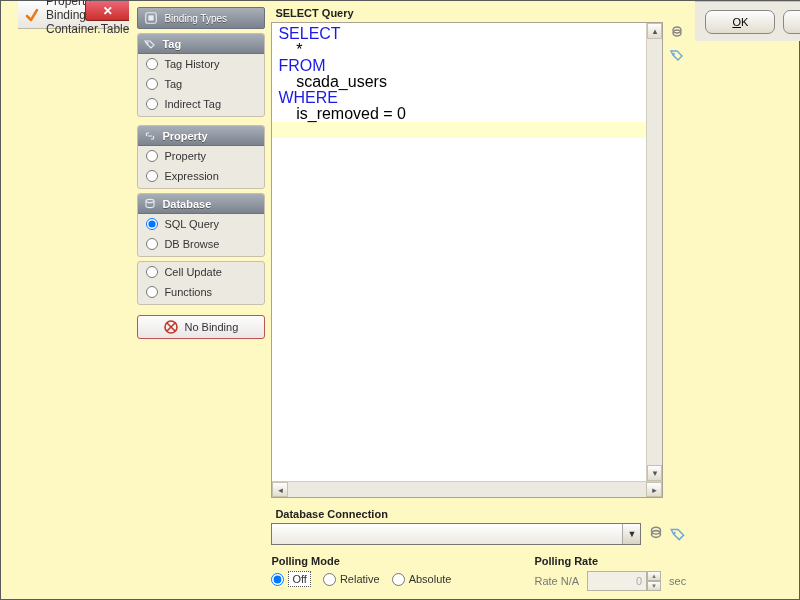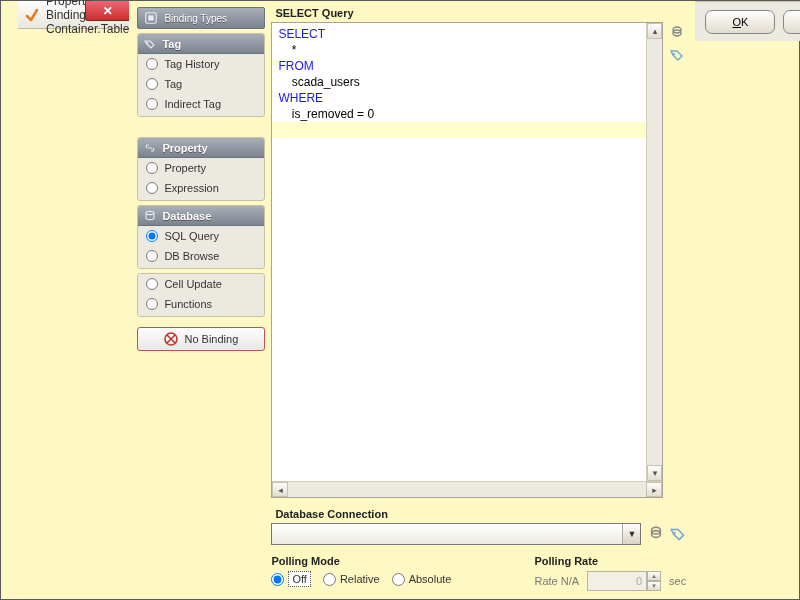--- a/index.html
+++ b/index.html
@@ -21,21 +21,21 @@
   .group .hdr .gh-icon { width:12px; height:12px; display:flex; align-items:center; justify-content:center;}
   .group .hdr .gh-icon svg { width:12px; height:12px; fill:#e9ecef;}
   .radio-row { display:flex; align-items:center; gap:6px; padding:4px 8px; font-size:11px; color:#333;}
   .radio-row input { margin:0; width:12px; height:12px;}
   .no-binding { margin-top:6px; height:24px; border:1px solid #b55; border-radius:3px; background:linear-gradient(#fdfdfd,#ece6e6); display:flex; align-items:center; justify-content:center; gap:6px; font-size:11px; color:#333; cursor:pointer;}
   .no-binding .nb-icon { width:14px; height:14px;}
   .main { flex:1; display:flex; flex-direction:column; min-width:0;}
   .section-label { font-size:11px; font-weight:bold; color:#222; margin:0 0 3px 4px;}
   .editor-wrap { flex:1; display:flex; gap:4px; min-height:0;}
   .editor-frame { flex:1; border:1px solid #a9a396; background:#fff; position:relative; display:flex; flex-direction:column;}
-  .editor { flex:1; position:relative; overflow:hidden; font-family: "Courier New", monospace; font-size:12px; line-height:16px; padding:3px 4px 3px 6px; white-space:pre; color:#000;}
+  .editor { flex:1; position:relative; overflow:hidden; font-family: "Courier New", monospace; font-size:16px; line-height:16px; padding:3px 4px 3px 6px; white-space:pre; color:#000;}
   .kw { color:#1a1ae6; font-weight:normal;}
   .hl-line { position:absolute; left:0; right:0; height:16px; background:#ffffcc; z-index:0;}
   .editor .codeblock { position:relative; z-index:1;}
   .vscroll { width:16px; background:#ece9e1; border-left:1px solid #d3cdbd; position:relative;}
   .vscroll .up,.vscroll .down { position:absolute; left:0; right:0; height:16px; background:linear-gradient(#fdfdfd,#e2ddcf); border:1px solid #c8c1b0; display:flex; align-items:center; justify-content:center; font-size:9px; color:#555; cursor:pointer;}
   .vscroll .up { top:0;} .vscroll .down { bottom:0;}
   .hscroll { height:16px; background:#ece9e1; border-top:1px solid #d3cdbd; position:relative;}
   .hscroll .left,.hscroll .right { position:absolute; top:0; bottom:0; width:16px; background:linear-gradient(#fdfdfd,#e2ddcf); border:1px solid #c8c1b0; display:flex; align-items:center; justify-content:center; font-size:9px; color:#555; cursor:pointer;}
   .hscroll .left{left:0;} .hscroll .right{right:0;}
   .editor-side { width:20px; display:flex; flex-direction:column; gap:4px; align-items:center; padding-top:2px;}
@@ -107,21 +107,21 @@
             </label>
             <label class="radio-row">
               <input type="radio" name="bt" style="">
               <span>Tag</span>
             </label>
             <label class="radio-row">
               <input type="radio" name="bt" style="">
               <span>Indirect Tag</span>
             </label>
           </div>
-          <div class="group" style="margin-top: 20px;">
+          <div class="group" style="margin-top: 8px;">
             <div class="hdr">
               <span class="gh-icon">
                 <svg viewBox="0 0 12 12">
                   <path d="M3 6 a2 2 0 0 1 0 -3 h2 M9 6 a2 2 0 0 1 0 3 h-2 M4 6 h4" stroke="#e9ecef" stroke-width="1.2" fill="none"></path>
                 </svg>
               </span>
               <span>Property</span>
             </div>
             <label class="radio-row">
               <input type="radio" name="bt" style="">

